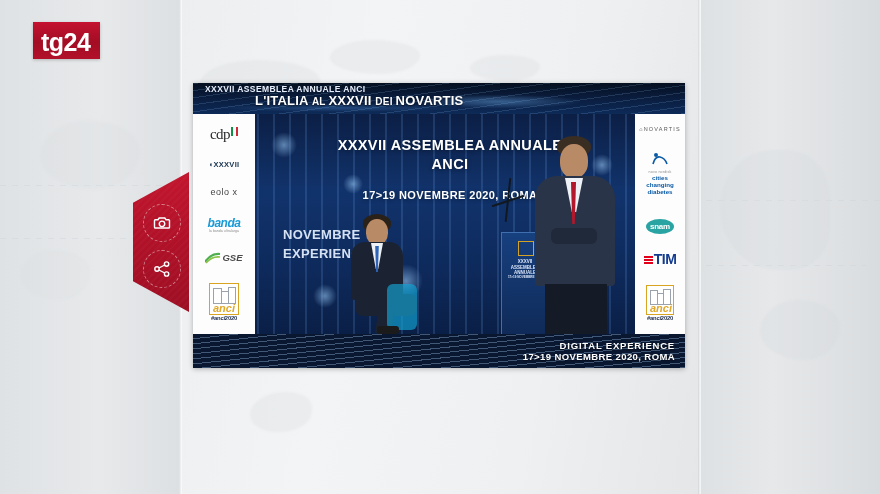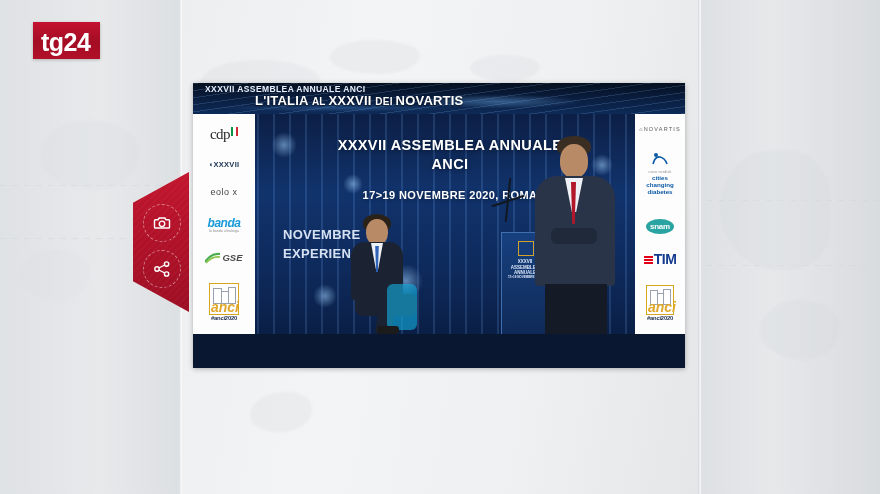--- a/index.html
+++ b/index.html
@@ -92,21 +92,21 @@
   .sp-nov{font-size:5.5px;color:#5a5a5a;letter-spacing:1.2px;}
   .sp-nn{font-size:6.2px;color:#0b5aa5;font-weight:bold;line-height:1.1;}
   .sp-nn-top{font-size:3.6px;color:#8d8d8d;letter-spacing:.2px;}
   .sp-snam{font-size:8px;font-weight:bold;color:#fff;background:#2aa3a3;border-radius:50%;
            padding:3px 4px;letter-spacing:-.2px;}
   .sp-tim{font-size:14px;font-weight:bold;color:#123a8f;letter-spacing:-.5px;}
   .tim-bars{display:inline-block;width:9px;height:9px;margin-right:1px;vertical-align:-1px;
             background:repeating-linear-gradient(180deg,#e2001a 0 2px,#fff 2px 3px);}
   .anci-logo{width:28px;height:30px;border:1.6px solid #d9a521;position:relative;background:#fff;}
   .anci-bld{position:absolute;background:#fff;border:1px solid #9aa3ad;}
-  .anci-word{position:absolute;left:1px;bottom:0px;width:26px;text-align:center;font-size:14px;
+  .anci-word{position:absolute;left:1px;bottom:0px;width:26px;text-align:center;font-size:11px;
              font-weight:bold;font-style:italic;color:#e0a82a;line-height:1;}
   .anci-tag{font-size:5.8px;font-weight:bold;color:#1b2a4a;letter-spacing:-.2px;}
 
   
   .stage-screen{position:absolute;left:62px;top:0;right:50px;height:220px;overflow:hidden;}
   .screen-title{position:absolute;left:70px;top:22px;width:250px;text-align:center;color:#fff;
                 font-size:14.5px;font-weight:bold;letter-spacing:.4px;line-height:1.3;
                 text-shadow:0 1px 4px rgba(0,0,0,.45);}
   .screen-date{position:absolute;left:70px;top:75px;width:250px;text-align:center;color:#fff;
                font-size:11px;font-weight:bold;letter-spacing:.4px;text-shadow:0 1px 4px rgba(0,0,0,.45);}
@@ -292,15 +292,20 @@
           <div class="head" style="left:37px;top:8px;width:28px;height:34px;"></div>
           <div class="torso" style="left:12px;top:40px;width:80px;height:110px;border-radius:22px 22px 4px 4px;background:#2a3448;"></div>
           <div class="shirt" style="left:42px;top:42px;width:18px;height:34px;clip-path:polygon(0 0,100% 0,62% 100%,38% 100%);"></div>
           <div class="tie" style="left:46px;top:46px;width:9px;height:42px;background:#b3172c;clip-path:polygon(22% 0,78% 0,64% 100%,36% 100%);"></div>
           <div class="torso" style="left:28px;top:92px;width:46px;height:16px;border-radius:6px;background:#20293a;"></div>
           <div class="torso" style="left:22px;top:148px;width:62px;height:50px;background:#141a26;"></div>
         </div>
       </div>
     </div>
 
+    <div class="v-bot">
+      <div class="diag"></div>
+      <div class="v-bot-t1">DIGITAL EXPERIENCE</div>
+      <div class="v-bot-t2">17&gt;19 NOVEMBRE 2020, ROMA</div>
+    </div>
   </div>
 
 </div>
 
 </body></html>

